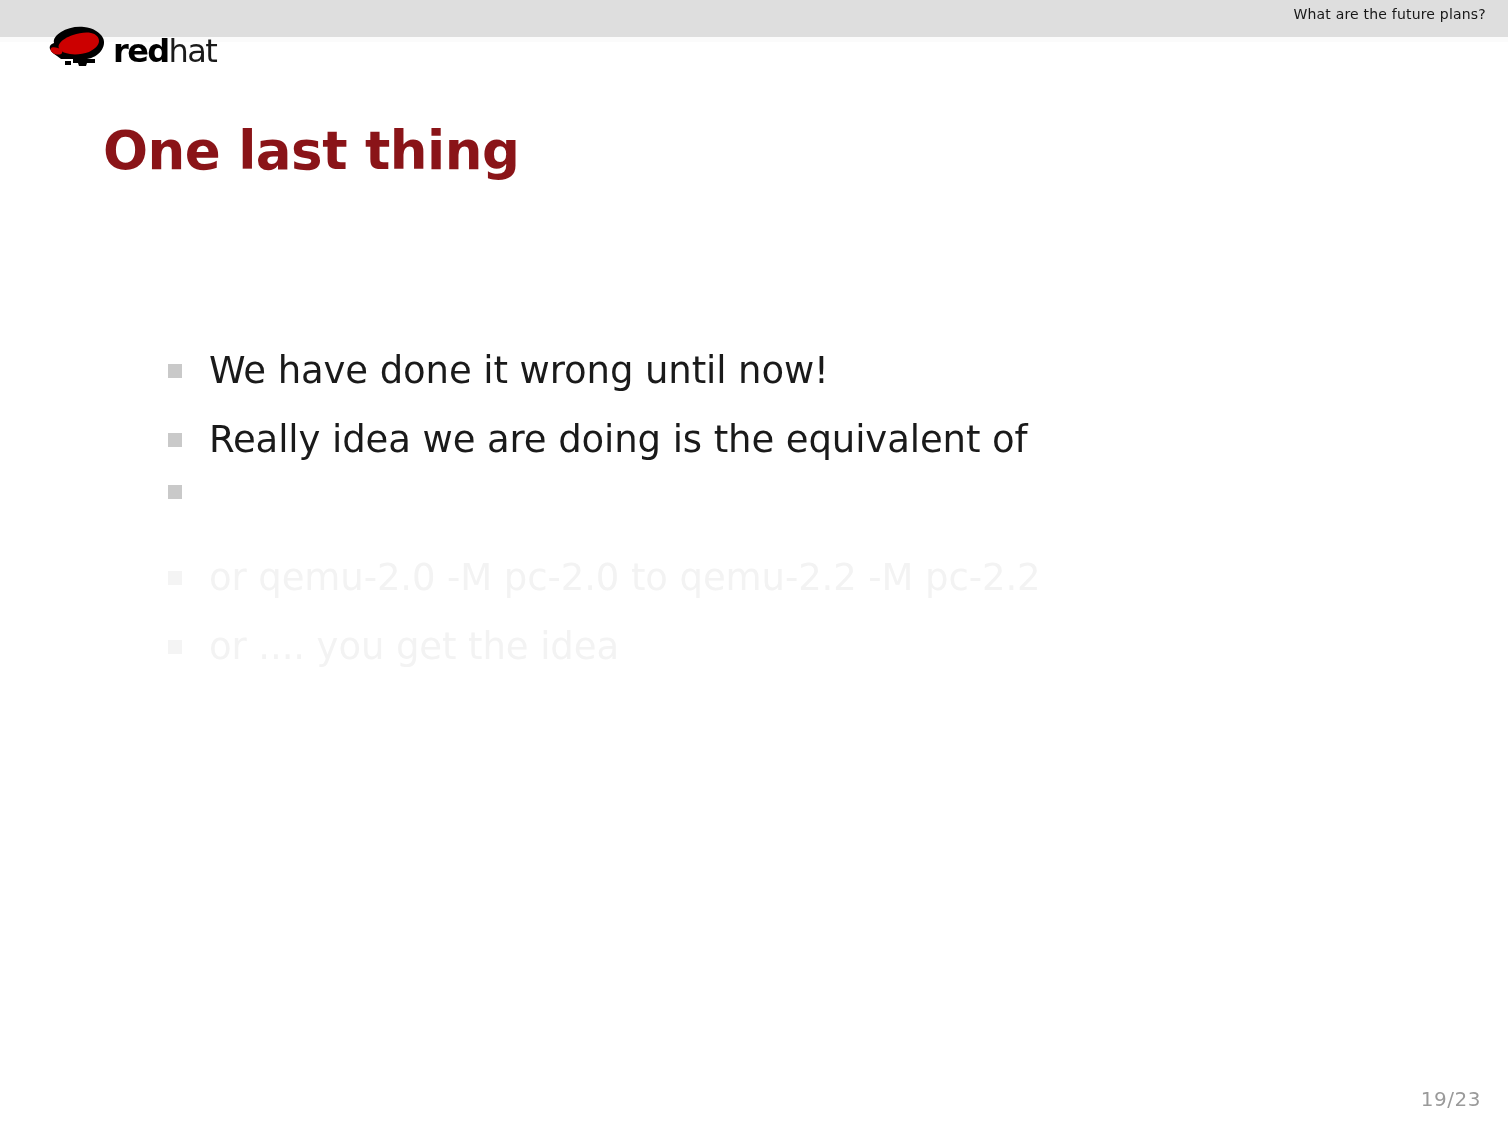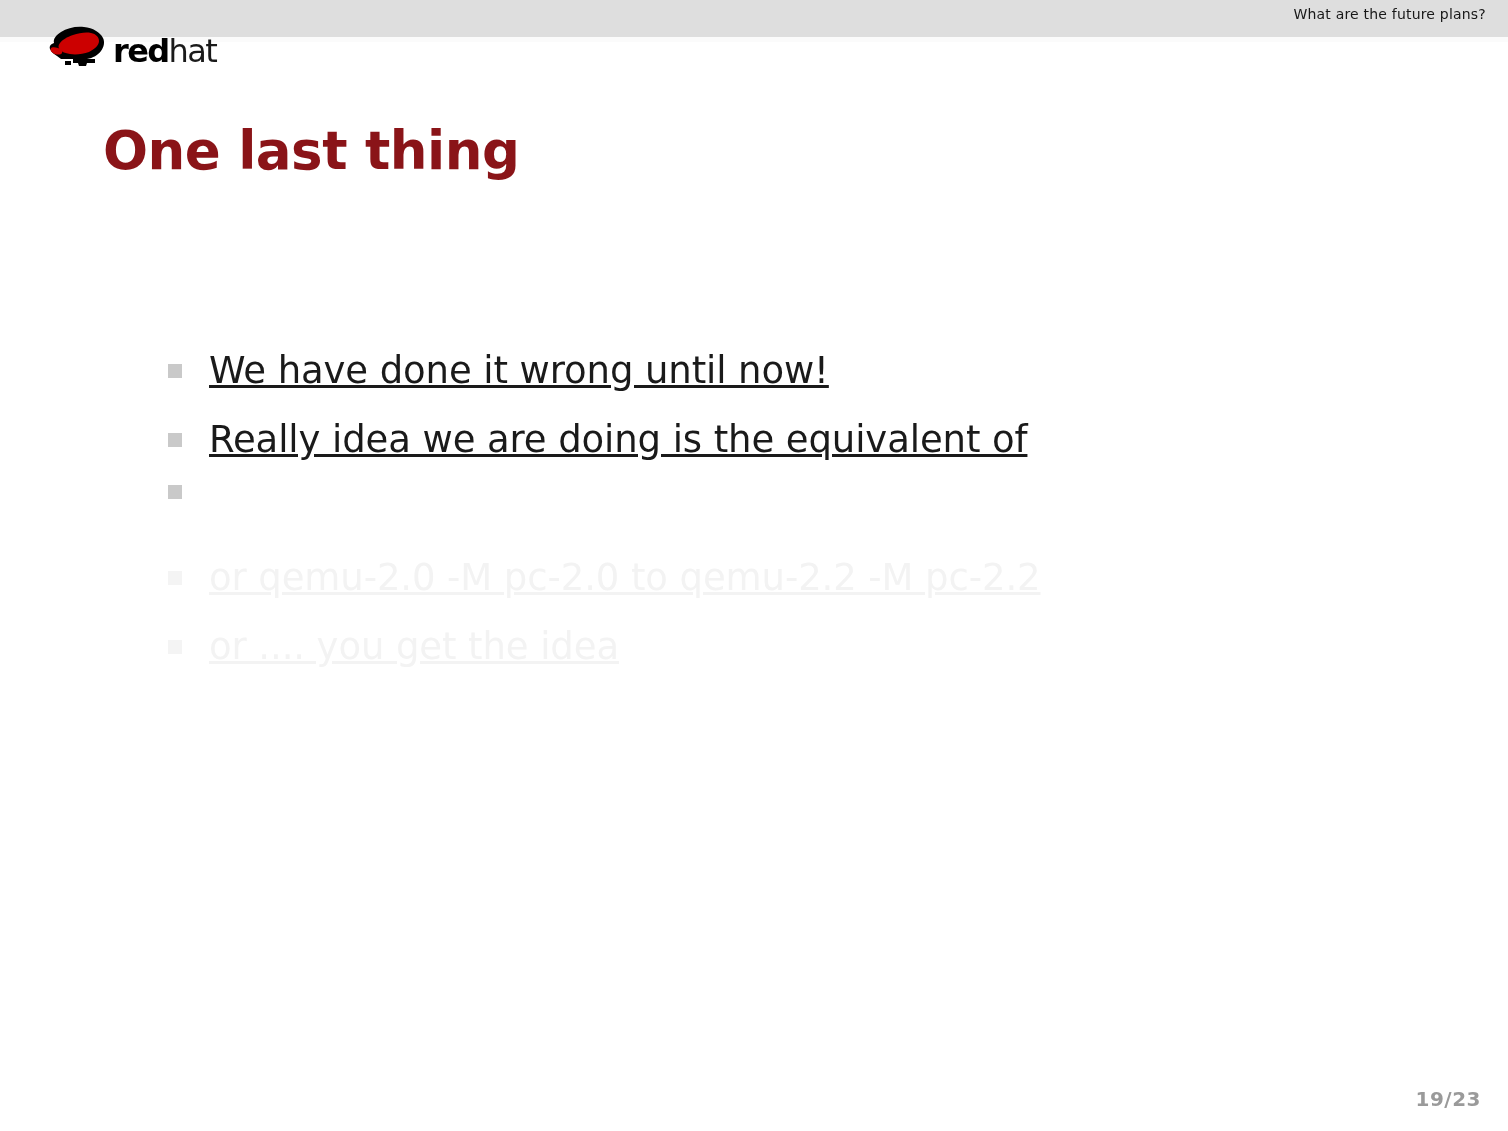--- a/index.html
+++ b/index.html
@@ -113,41 +113,39 @@
     position: relative;
     top: -5px;
   }
   .bullet-text {
     font-family: "DejaVu Sans", sans-serif;
     font-size: 37px;
     line-height: 1;
     color: #1a1a1a;
     white-space: nowrap;
     letter-spacing: -0.1px;
-    text-decoration: underline;
   }
   
   .bullet-row.ghost .bullet-marker {
     background: #f4f4f4;
   }
   .bullet-row.ghost .bullet-text {
     color: #f3f3f3;
   }
 
   
   .page-number {
     position: absolute;
     right: 27px;
     bottom: 20px;
     font-family: "DejaVu Sans", sans-serif;
     font-size: 20px;
     color: #9a9a9a;
     letter-spacing: 0.5px;
     white-space: nowrap;
-    font-weight: bold;
   }
 </style>
 </head>
 <body>
 
 <div class="slide">
 
   <div class="header-bar"></div>
   <div class="header-bar-shade"></div>
   <div class="header-title">What are the future plans?</div>

